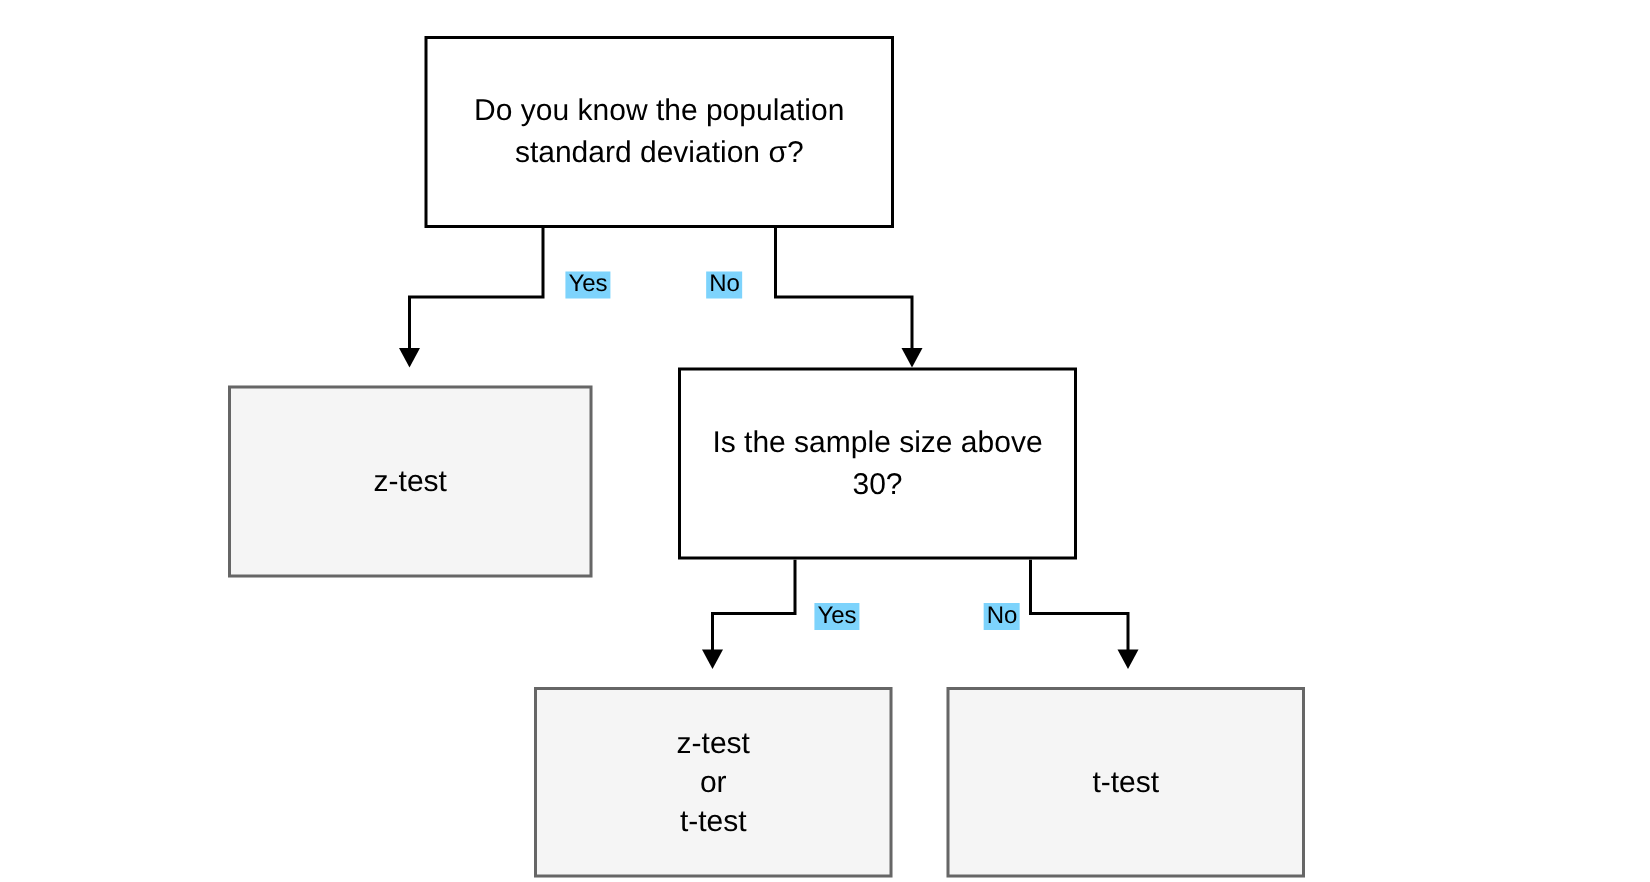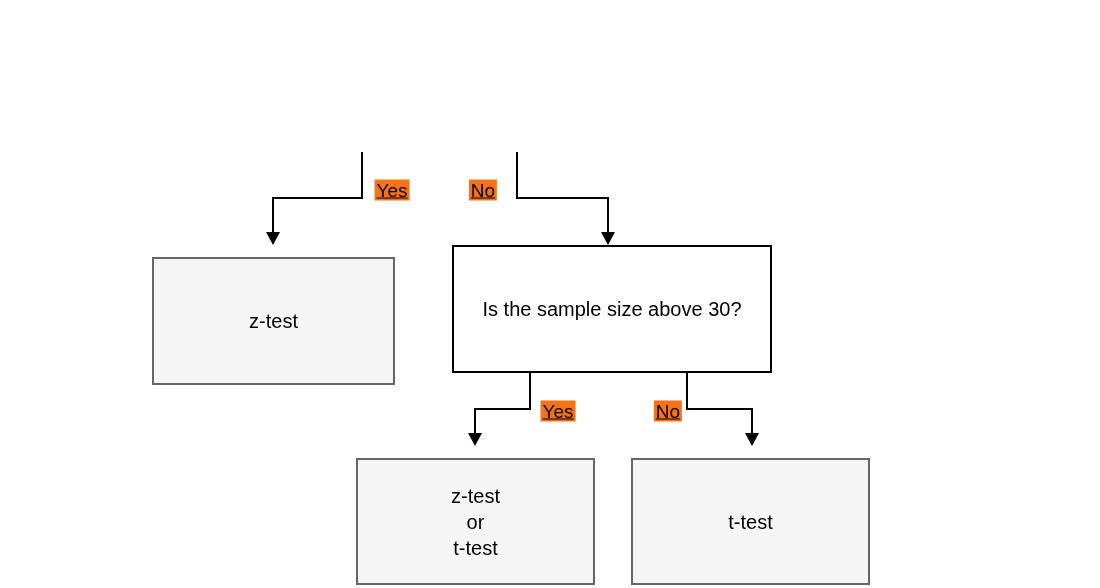--- a/index.html
+++ b/index.html
@@ -41,31 +41,30 @@
     background: #ffffff;
     border: 2px solid #000000;
   }
   .result {
     background: #f5f5f5;
     border: 2px solid #666666;
     margin-top: 12px;
   }
   .node-root-question { left: 283px; top: 24px;  width: 313px; height: 128px; }
   .node-z-test        { left: 152px; top: 245px; width: 243px; height: 128px; }
-  .node-sample-question{ left: 452px; top: 245px; width: 320px; height: 128px; }
+  .node-sample-question{ left: 452px; top: 245px; width: 266px; height: 128px; }
   .node-z-or-t-test   { left: 356px; top: 446px; width: 239px; height: 127px; line-height: 1.3; }
   .node-t-test        { left: 631px; top: 446px; width: 239px; height: 127px; }
   .edge-label {
     position: absolute;
     transform: translate(-50%, -50%);
-    font-size: 19px;
+    font-size: 16px;
     line-height: 1;
-    background: #f97316;
+    background: #7dd3fc;
     padding: 1px 2px;
-    text-decoration: underline;
   }
   .label-root-yes   { left: 392px; top: 190px; }
   .label-root-no    { left: 483px; top: 190px; }
   .label-sample-yes { left: 558px; top: 411px; }
   .label-sample-no  { left: 668px; top: 411px; }
 </style>
 </head>
 <body>
 
 <div class="canvas">
@@ -78,20 +77,24 @@
     <path d="M 517 152 L 517 198 L 608 198 L 608 234" fill="none" stroke="#000000" stroke-width="2"></path>
     <polygon points="601,232 615,232 608,245" fill="#000000"></polygon>
 
     <path d="M 530 373 L 530 409 L 475 409 L 475 435" fill="none" stroke="#000000" stroke-width="2"></path>
     <polygon points="468,433 482,433 475,446" fill="#000000"></polygon>
 
     <path d="M 687 373 L 687 409 L 752 409 L 752 435" fill="none" stroke="#000000" stroke-width="2"></path>
     <polygon points="745,433 759,433 752,446" fill="#000000"></polygon>
   </svg>
 
+  <div class="node decision node-root-question">
+    <span class="node-label">Do you know the population
+standard deviation σ?</span>
+  </div>
 
   <div class="node result node-z-test">
     <span class="node-label">z-test</span>
   </div>
 
   <div class="node decision node-sample-question">
     <span class="node-label">Is the sample size above 30?</span>
   </div>
 
   <div class="node result node-z-or-t-test">

